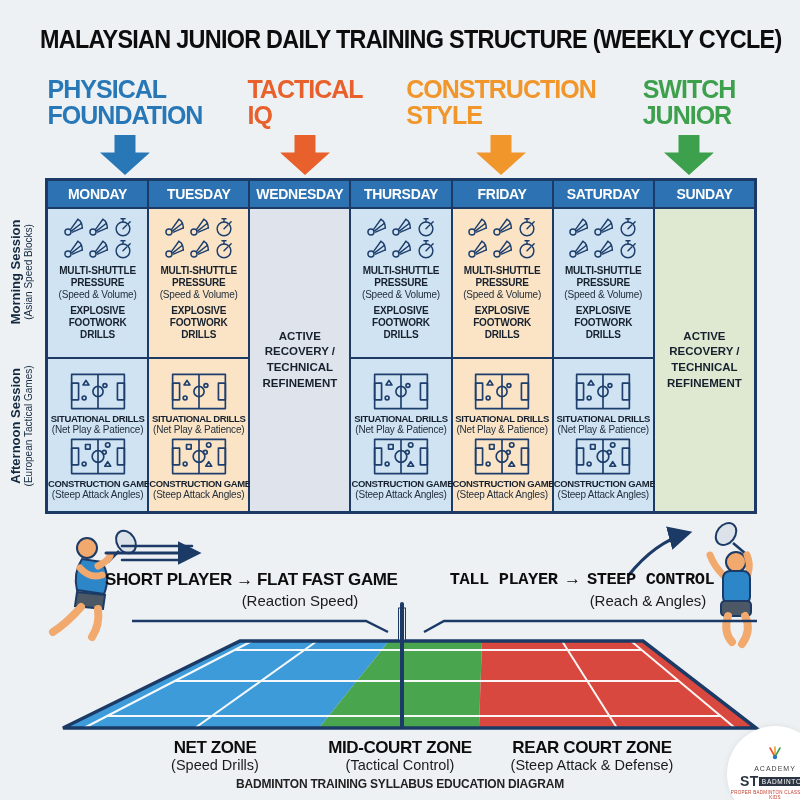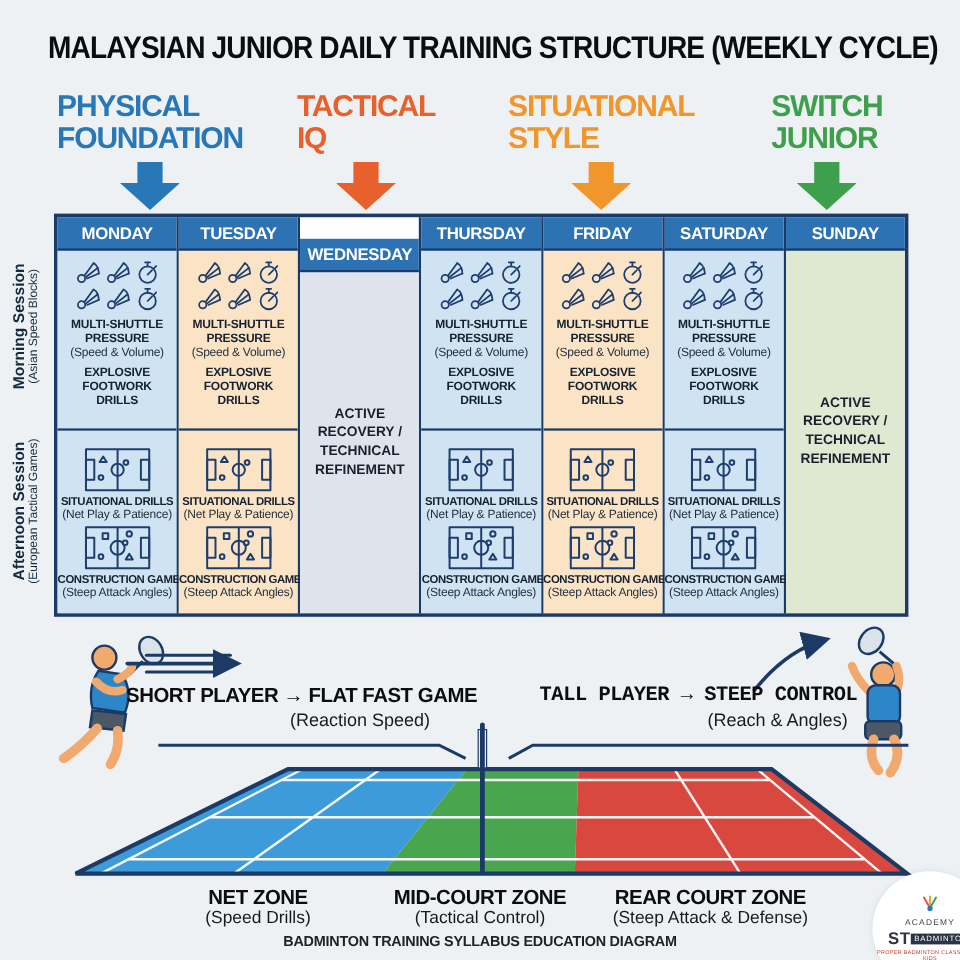--- a/index.html
+++ b/index.html
@@ -118,21 +118,21 @@
     <div class="l" style="color: rgb(40, 120, 183);">PHYSICAL</div>
     <div class="l" style="color: rgb(40, 120, 183);">FOUNDATION</div>
     <div class="arrow" style="background-color: rgb(40, 120, 183);"></div>
   </div>
   <div class="cat" style="left:305px;">
     <div class="l" style="color: rgb(232, 96, 43);">TACTICAL</div>
     <div class="l" style="color: rgb(232, 96, 43);">IQ</div>
     <div class="arrow" style="background-color: rgb(232, 96, 43);"></div>
   </div>
   <div class="cat" style="left:501px;">
-    <div class="l" style="color: rgb(240, 150, 43);">SITUATIONAL</div>
+    <div class="l" style="color: rgb(240, 150, 43);">CONSTRUCTION</div>
     <div class="l" style="color: rgb(240, 150, 43);">STYLE</div>
     <div class="arrow" style="background-color: rgb(240, 150, 43);"></div>
   </div>
   <div class="cat" style="left:689px;">
     <div class="l" style="color: rgb(61, 160, 76);">SWITCH</div>
     <div class="l" style="color: rgb(61, 160, 76);">JUNIOR</div>
     <div class="arrow" style="background-color: rgb(61, 160, 76);"></div>
   </div>
 
   <div class="vlabel vl-morning">
@@ -226,21 +226,21 @@
         <div class="cs">(Net Play &amp; Patience)</div>
         <svg class="board mt">
             <use href="#ic-board2"></use>
           </svg>
         <div class="ctn">CONSTRUCTION GAMES</div>
         <div class="cs">(Steep Attack Angles)</div>
       </div>
     </div>
 
     <div class="col">
-      <div class="day-head" style="background-color: rgb(45, 115, 179); margin-top: 18px;">WEDNESDAY</div>
+      <div class="day-head" style="background-color: rgb(45, 115, 179);">WEDNESDAY</div>
       <div class="cell full" style="background-color: rgb(223, 227, 236);">
         <div class="big">ACTIVE RECOVERY / TECHNICAL REFINEMENT</div>
       </div>
     </div>
 
     <div class="col">
       <div class="day-head" style="background-color: rgb(45, 115, 179);">THURSDAY</div>
       <div class="cell morning" style="background-color: rgb(207, 227, 242);">
         <div class="icrow">
           <svg class="ic">

